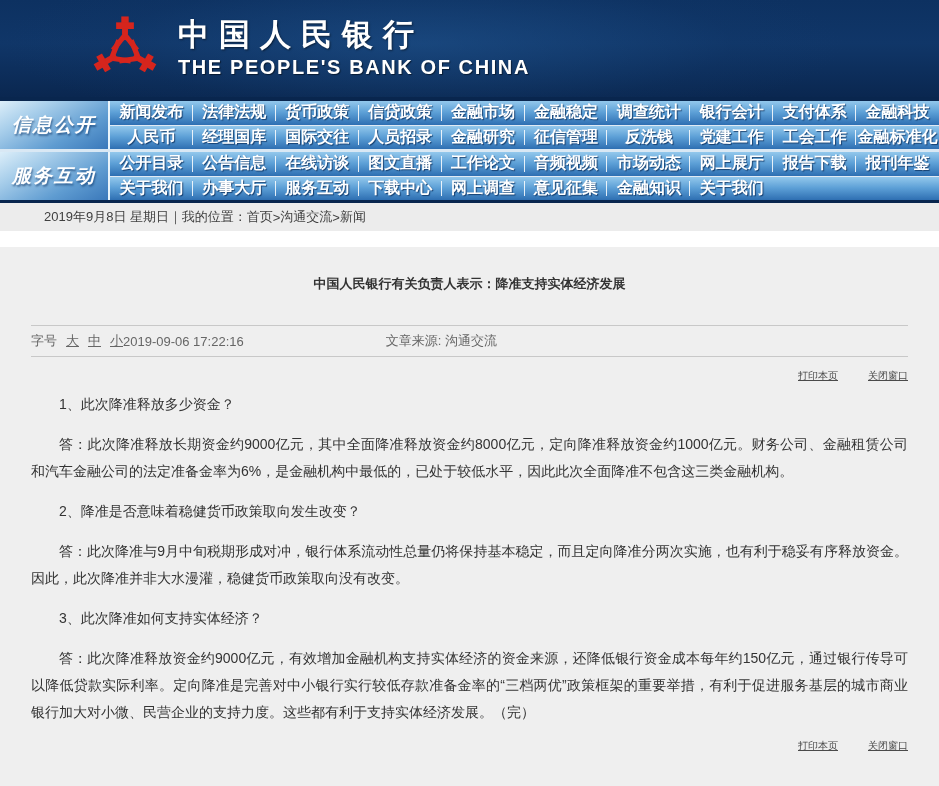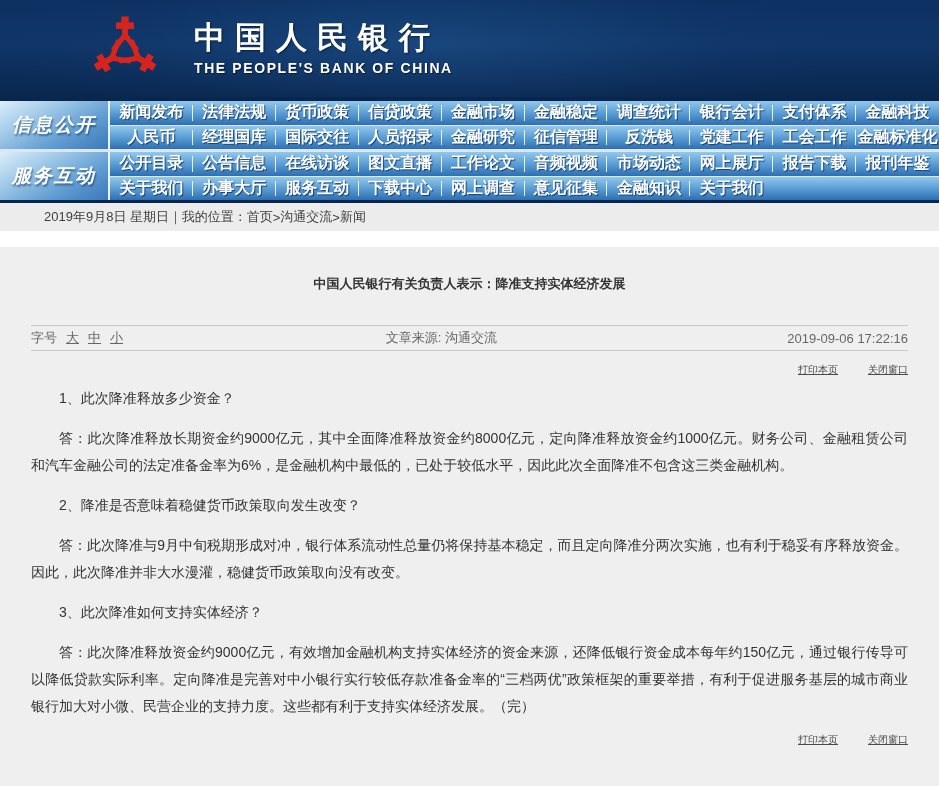--- a/index.html
+++ b/index.html
@@ -7,31 +7,30 @@
   body { font-family:"Liberation Sans","DejaVu Sans",sans-serif; }
   #page { width:939px; height:786px; overflow:hidden; background:#fff; display:flex; flex-direction:column; }
 
   
   .header {
     height:97px; position:relative; display:flex; align-items:center;
     padding-left:88px;
     background:
       radial-gradient(ellipse 60% 120% at 45% 45%, rgba(35,90,150,.45) 0%, rgba(20,60,110,.15) 55%, rgba(0,0,0,0) 75%),
       linear-gradient(180deg,#0d3161 0%, #103668 45%, #0a2750 100%);
-    gap: 16px;
   }
   .logo-svg { width:74px; height:74px; flex:0 0 auto; }
   .brand { margin-left:16px; }
   .brand-cn {
     color:#fff; font-family:"Liberation Serif","DejaVu Serif",serif;
     font-size:31px; font-weight:bold; letter-spacing:10px; line-height:1.1;
     text-shadow:1px 1px 2px rgba(0,0,0,.5);
   }
   .brand-en {
-    color:#fff; font-size:14px; font-weight:bold; letter-spacing:1.6px; margin-top:4px;
+    color:#fff; font-size:20px; font-weight:bold; letter-spacing:1.6px; margin-top:4px;
     text-shadow:1px 1px 1px rgba(0,0,0,.5);
   }
 
   
   .nav { background:#84cc16; }
   .nav-strip-top { height:4px; background:#09264e; }
   .nav-strip-bottom { height:3px; background:#09264e; }
   .nav-section { display:flex; height:48px; }
   .nav-gap { height:3px; background:#d9e8f4; }
   .nav-label {
@@ -64,22 +63,22 @@
   }
   .breadcrumb a { color:#404040; text-decoration:none; cursor:pointer; }
   .white-gap { height:16px; background:#ffffff; }
 
   
   .content { flex:1; background:#efefef; padding:0 31px; }
   .article-title {
     padding-top:28px; text-align:center; font-size:13px; font-weight:bold; color:#333;
   }
   .meta {
-    margin-top:32px; height:26px; border-top:1px solid #c8c8c8; border-bottom:1px solid #c8c8c8;
-    position:relative; display:flex; align-items:center; justify-content:space-between;
+    margin-top:32px; height:32px; border-top:1px solid #c8c8c8; border-bottom:1px solid #c8c8c8;
+    position:relative; display:flex; align-items:center; justify-content:flex-start;
     font-size:13px; color:#666;
   }
   .meta-left { display:flex; align-items:center; gap:9px; }
   .meta-left a { color:#666; text-decoration:underline; cursor:pointer; }
   .meta-center { position:absolute; left:44.5%; transform:translateX(-50%); white-space:nowrap;margin-left:20px; }
   .links-row { display:flex; justify-content:flex-end; gap:30px; margin-top:12px; font-size:10px; }
   .links-row a { color:#4a4a4a; text-decoration:underline; cursor:pointer; }
   .article-body { margin-top:8px; }
   .article-body p {
     text-indent:2em; font-size:14px; line-height:27px; color:#333; margin-bottom:13px;

